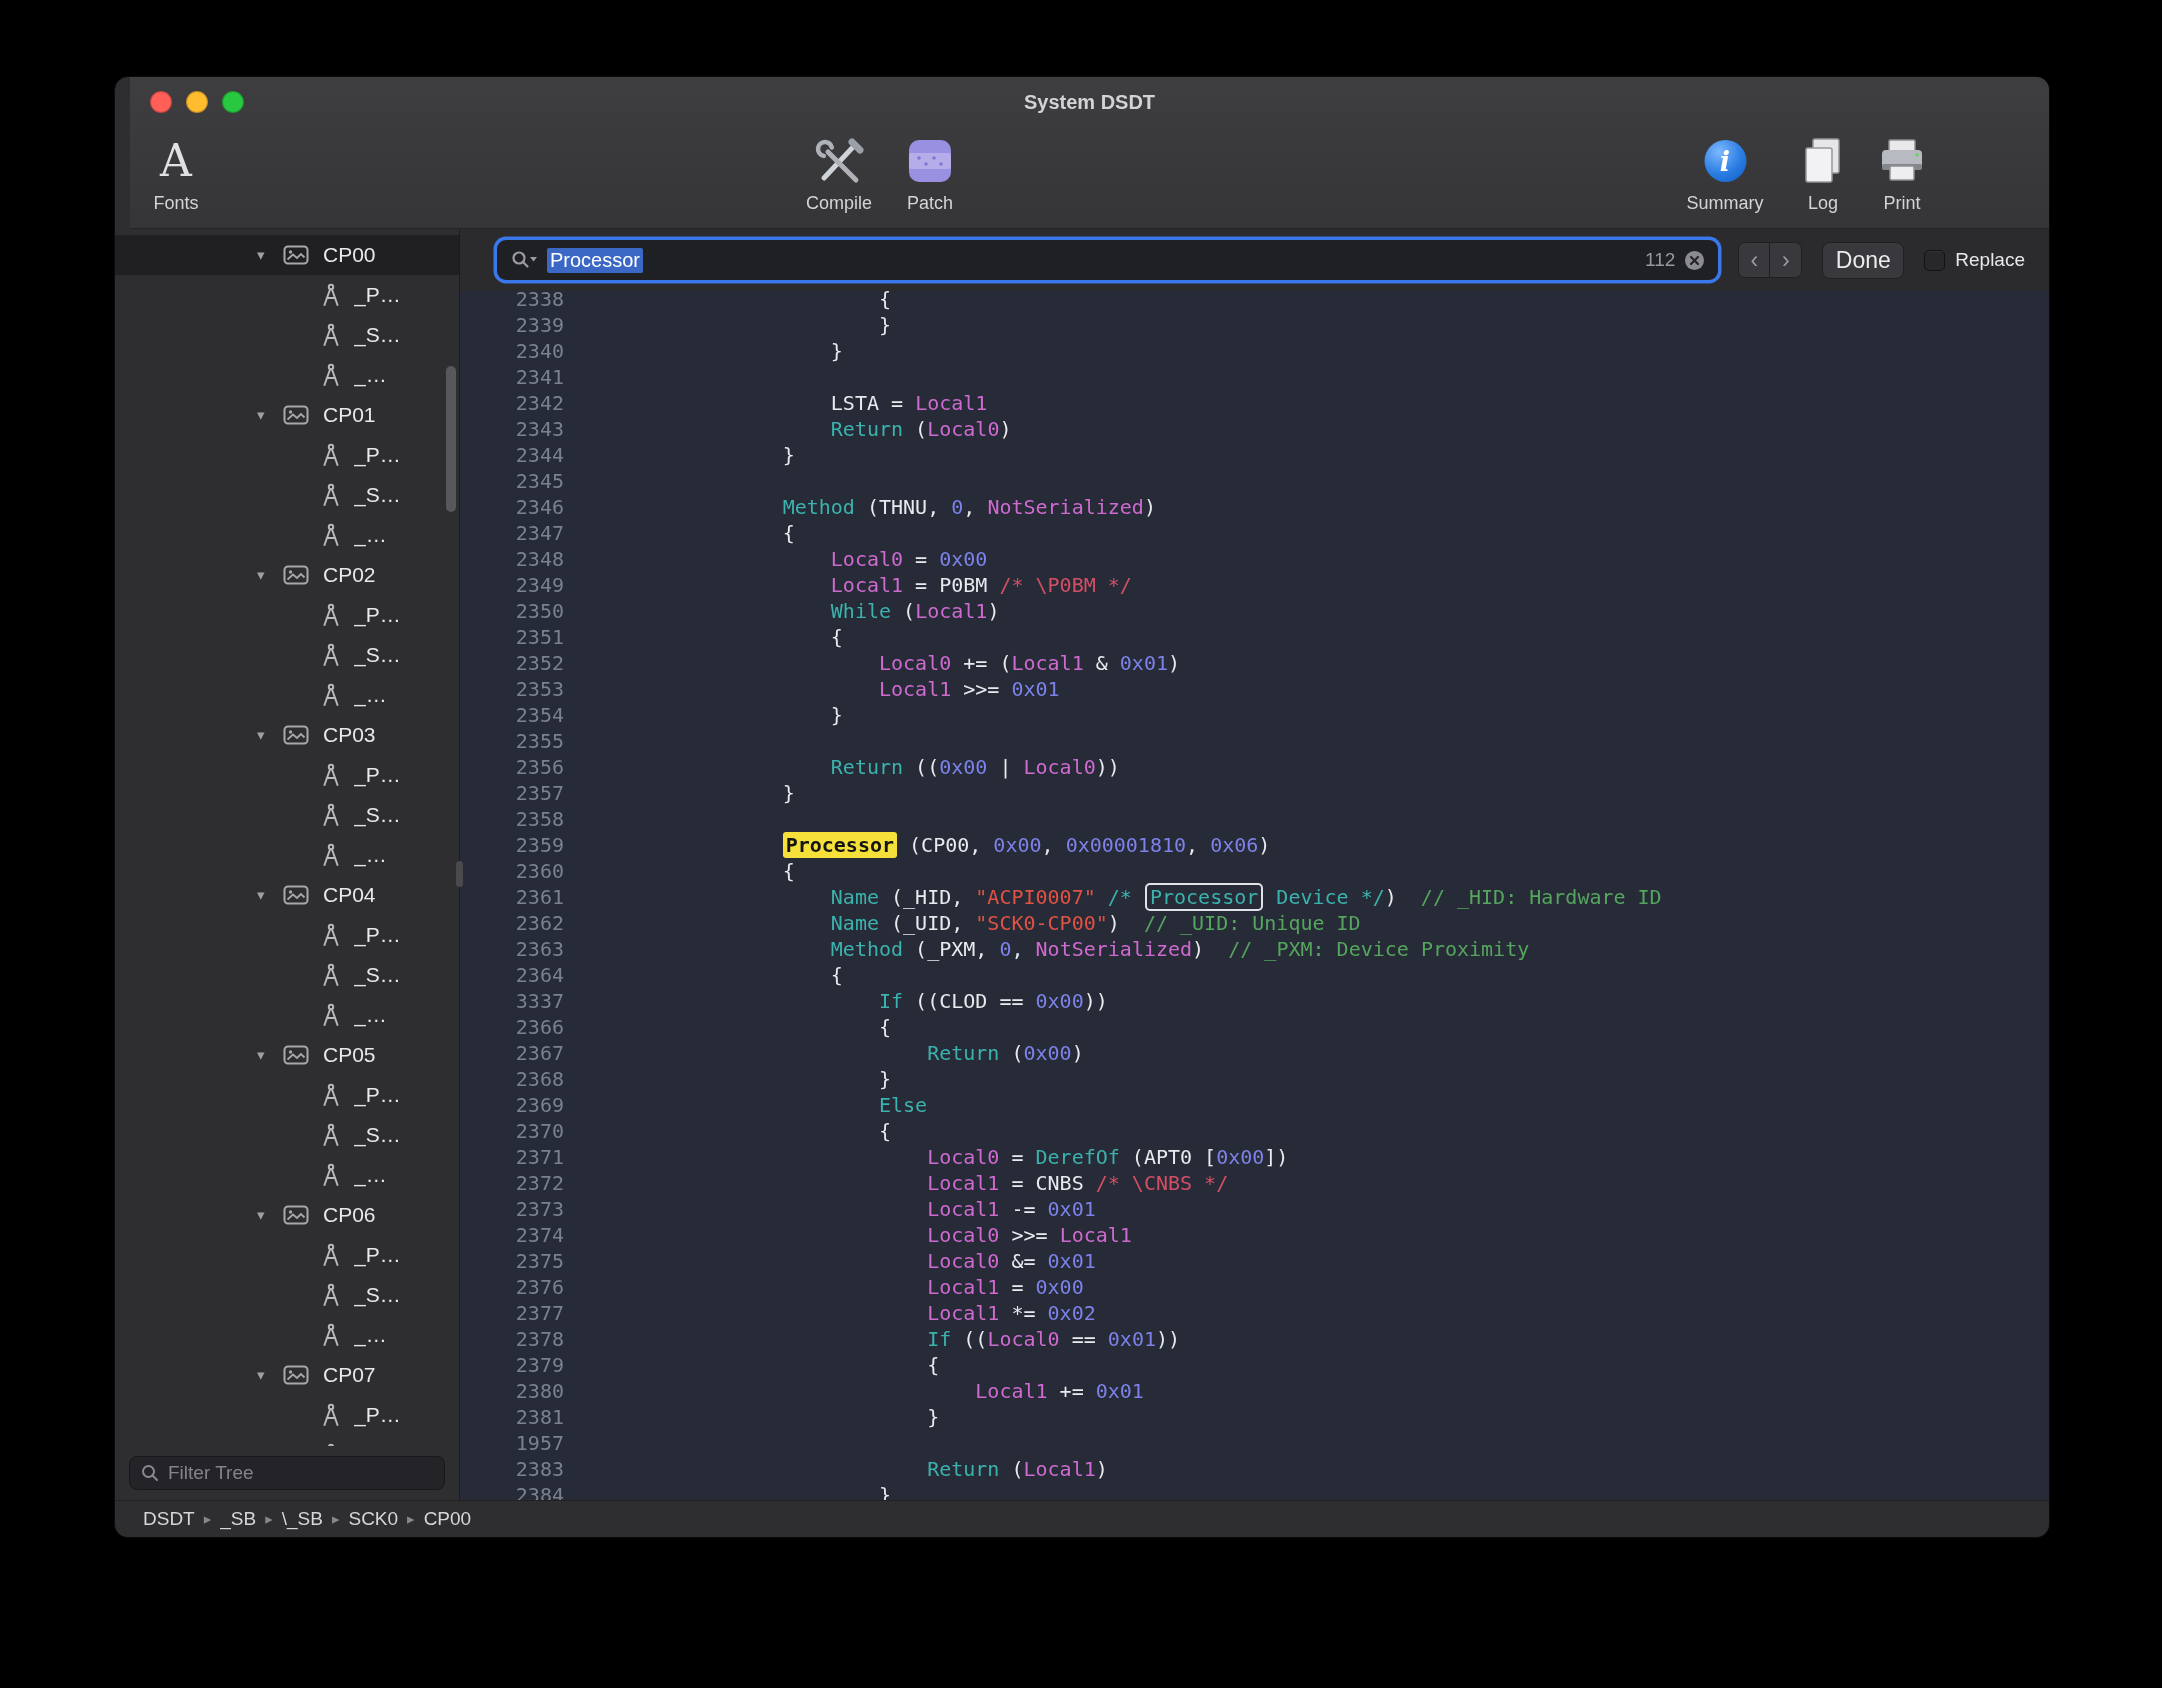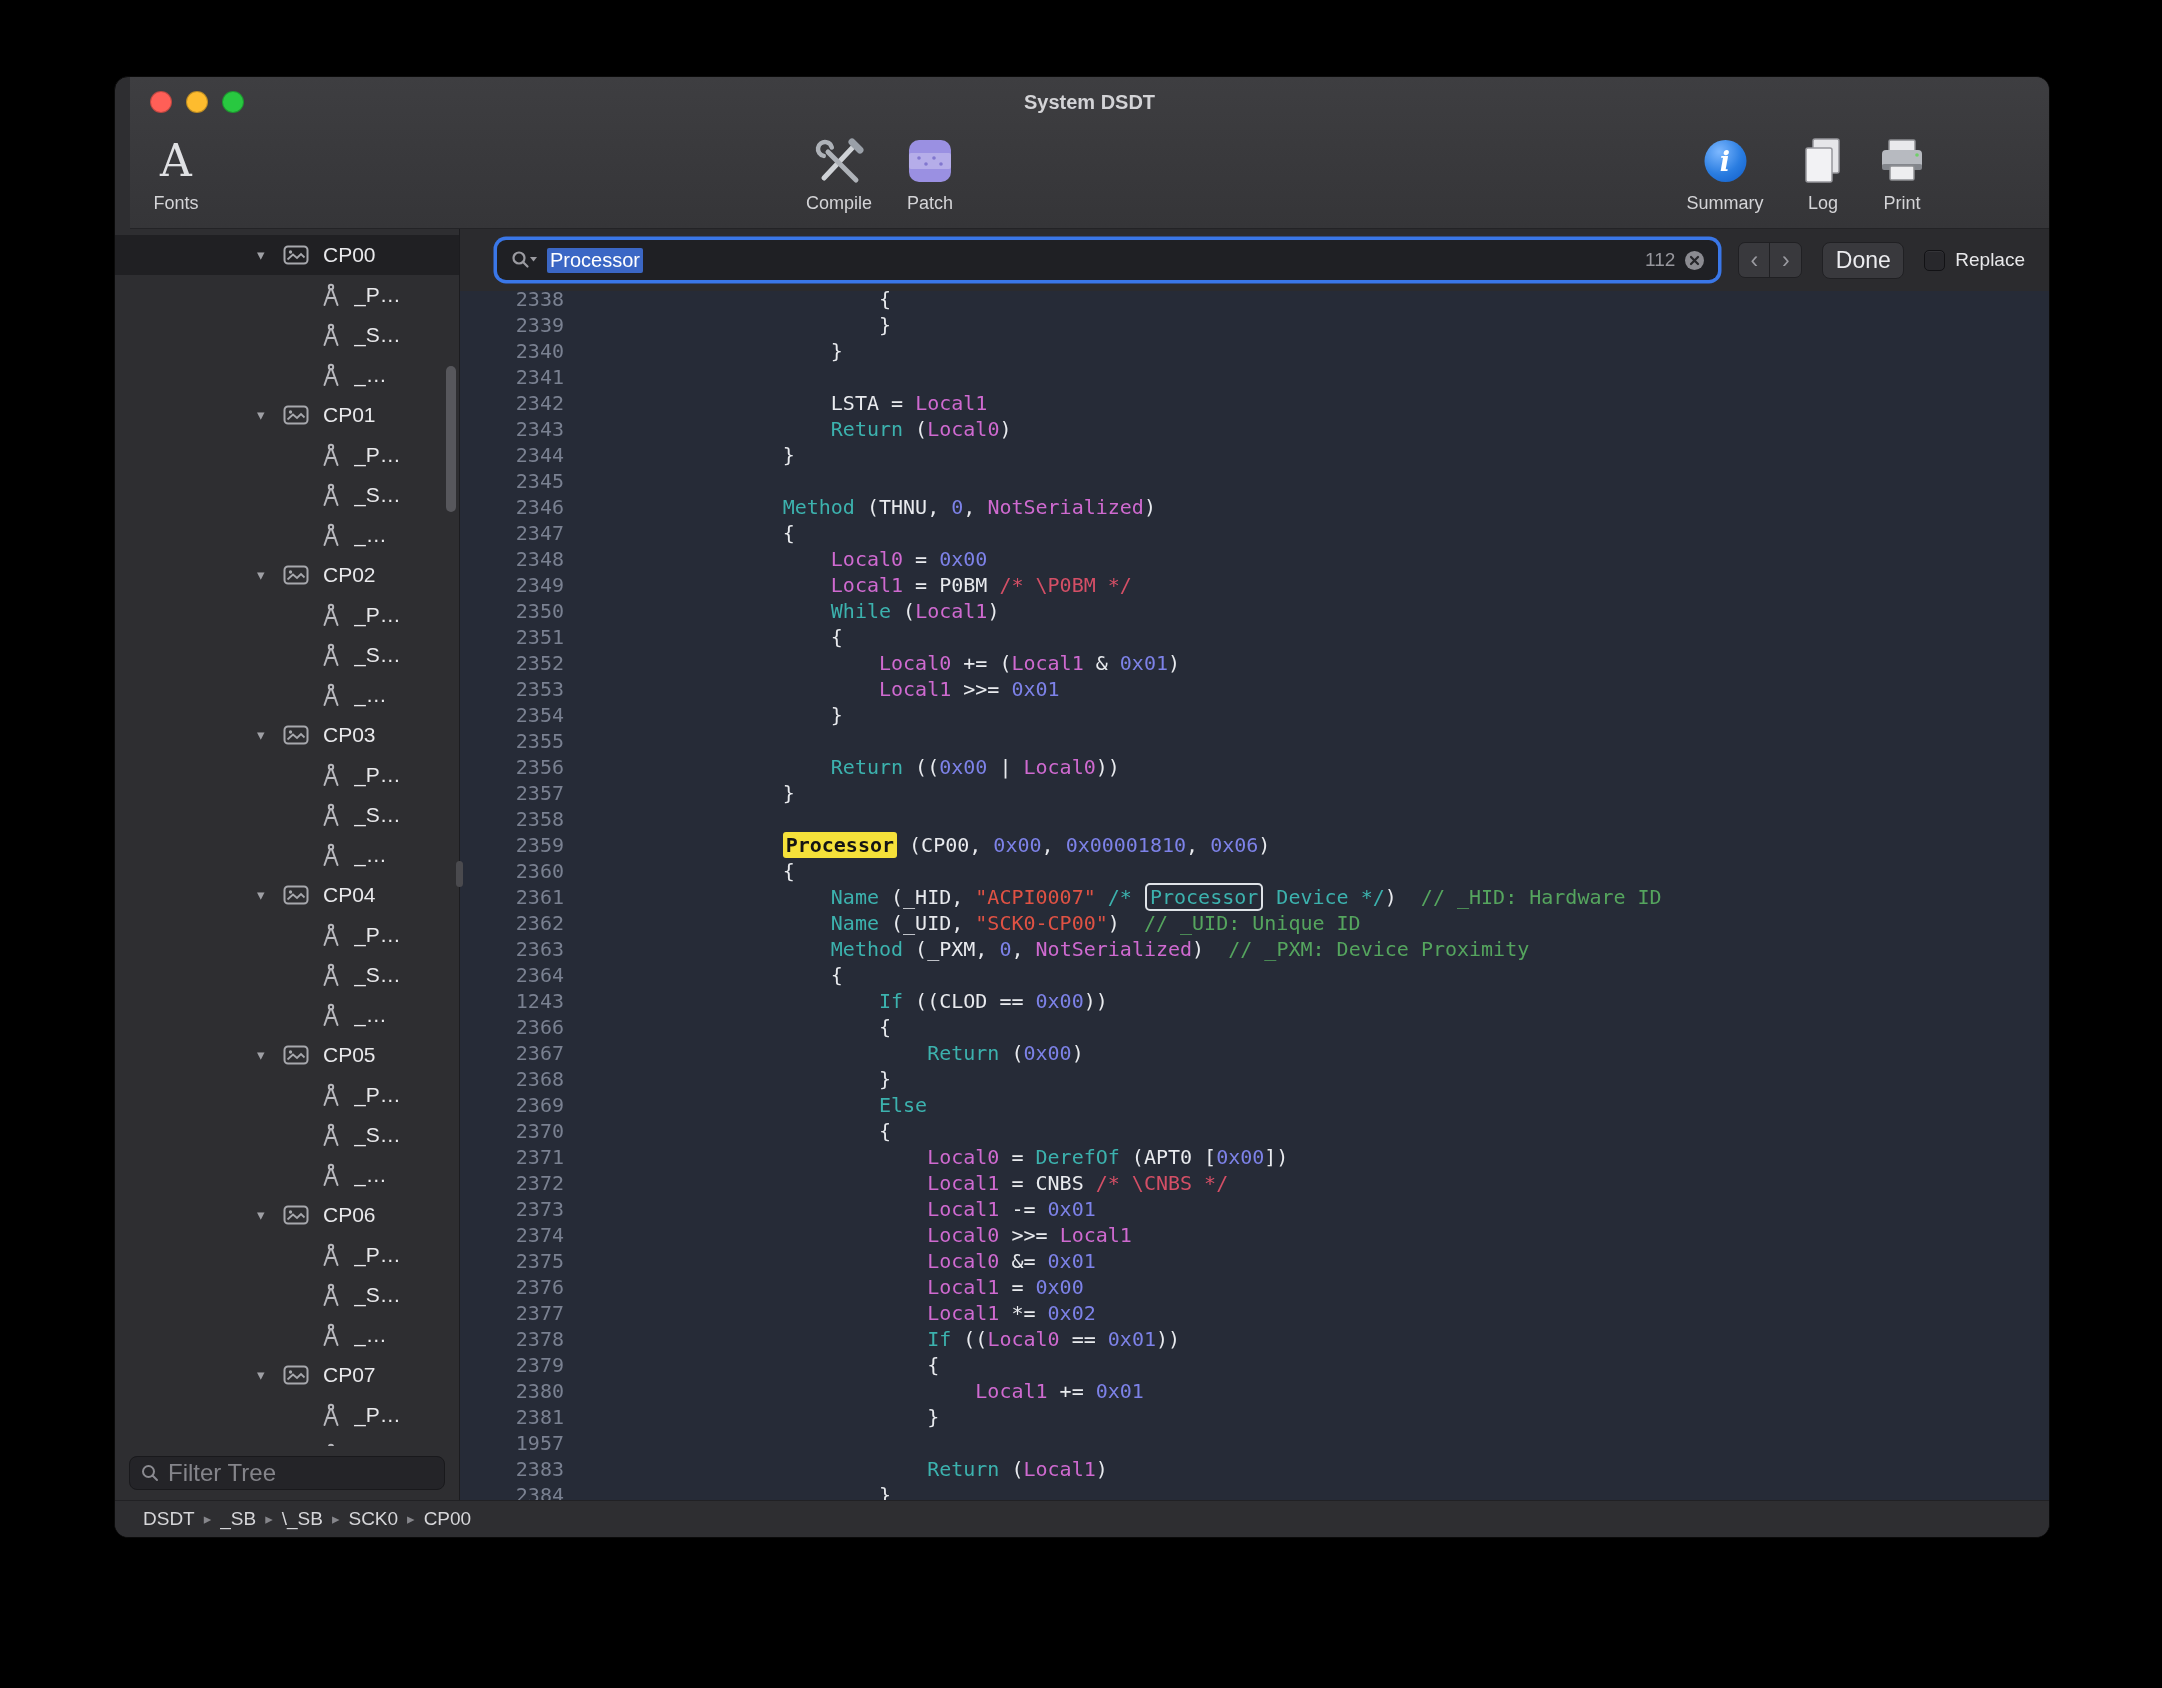--- a/index.html
+++ b/index.html
@@ -34,21 +34,21 @@
   .tree-row.selected{background:#202023;}
   .disc{width:26px;font-size:15px;color:#9fa0a5;flex:none;}
   .gicon{width:40px;flex:none;display:flex;align-items:center;}
   .tree-row.child{padding-left:205px;}
   .cicon{width:34px;flex:none;display:flex;align-items:center;}
   .tlabel{font-size:21px;color:#e9e9ec;white-space:nowrap;overflow:hidden;}
   .sb-scroll{position:absolute;right:3px;top:137px;width:10px;height:146px;border-radius:5px;background:#57575c;}
   .splitter-dot{position:absolute;right:-4px;top:632px;width:7px;height:26px;border-radius:4px;background:#4a4a4e;z-index:5;}
   .filter{position:absolute;left:14px;right:14px;bottom:10px;height:34px;background:#242428;
     border:1px solid #19191c;border-radius:8px;display:flex;align-items:center;padding:0 10px;gap:8px;}
-  .filter input{flex:1;min-width:0;background:transparent;border:none;outline:none;color:#dcdcde;font-size:24px;font-family:inherit;}
+  .filter input{flex:1;min-width:0;background:transparent;border:none;outline:none;color:#dcdcde;font-size:19px;font-family:inherit;}
   .filter input::placeholder{color:#84848a;}
   
   .editor-pane{flex:1;display:flex;flex-direction:column;min-width:0;background:#262b37;}
   .findbar{height:62px;flex:none;background:#2b2b2e;display:flex;align-items:center;padding:0 24px 0 37px;gap:20px;}
   .find-field{flex:1;height:40px;background:#1f2024;border-radius:9px;box-shadow:0 0 0 3.5px #3a77e8;
     display:flex;align-items:center;padding:0 12px;gap:8px;min-width:0;}
   .find-query{font-size:20px;color:#fff;background:#3b67c5;padding:1px 3px;border-radius:2px;white-space:nowrap;}
   .find-count{margin-left:auto;font-size:19px;color:#97979d;}
   .clear-btn{display:flex;cursor:pointer;}
   .seg{display:flex;border:1px solid #202023;border-radius:7px;overflow:hidden;flex:none;}
@@ -617,21 +617,21 @@
             <div class="ln">2355</div>
             <div class="ln">2356</div>
             <div class="ln">2357</div>
             <div class="ln">2358</div>
             <div class="ln">2359</div>
             <div class="ln">2360</div>
             <div class="ln">2361</div>
             <div class="ln">2362</div>
             <div class="ln">2363</div>
             <div class="ln">2364</div>
-            <div class="ln">1243</div>
+            <div class="ln">3337</div>
             <div class="ln">2366</div>
             <div class="ln">2367</div>
             <div class="ln">2368</div>
             <div class="ln">2369</div>
             <div class="ln">2370</div>
             <div class="ln">2371</div>
             <div class="ln">2372</div>
             <div class="ln">2373</div>
             <div class="ln">2374</div>
             <div class="ln">2375</div>

